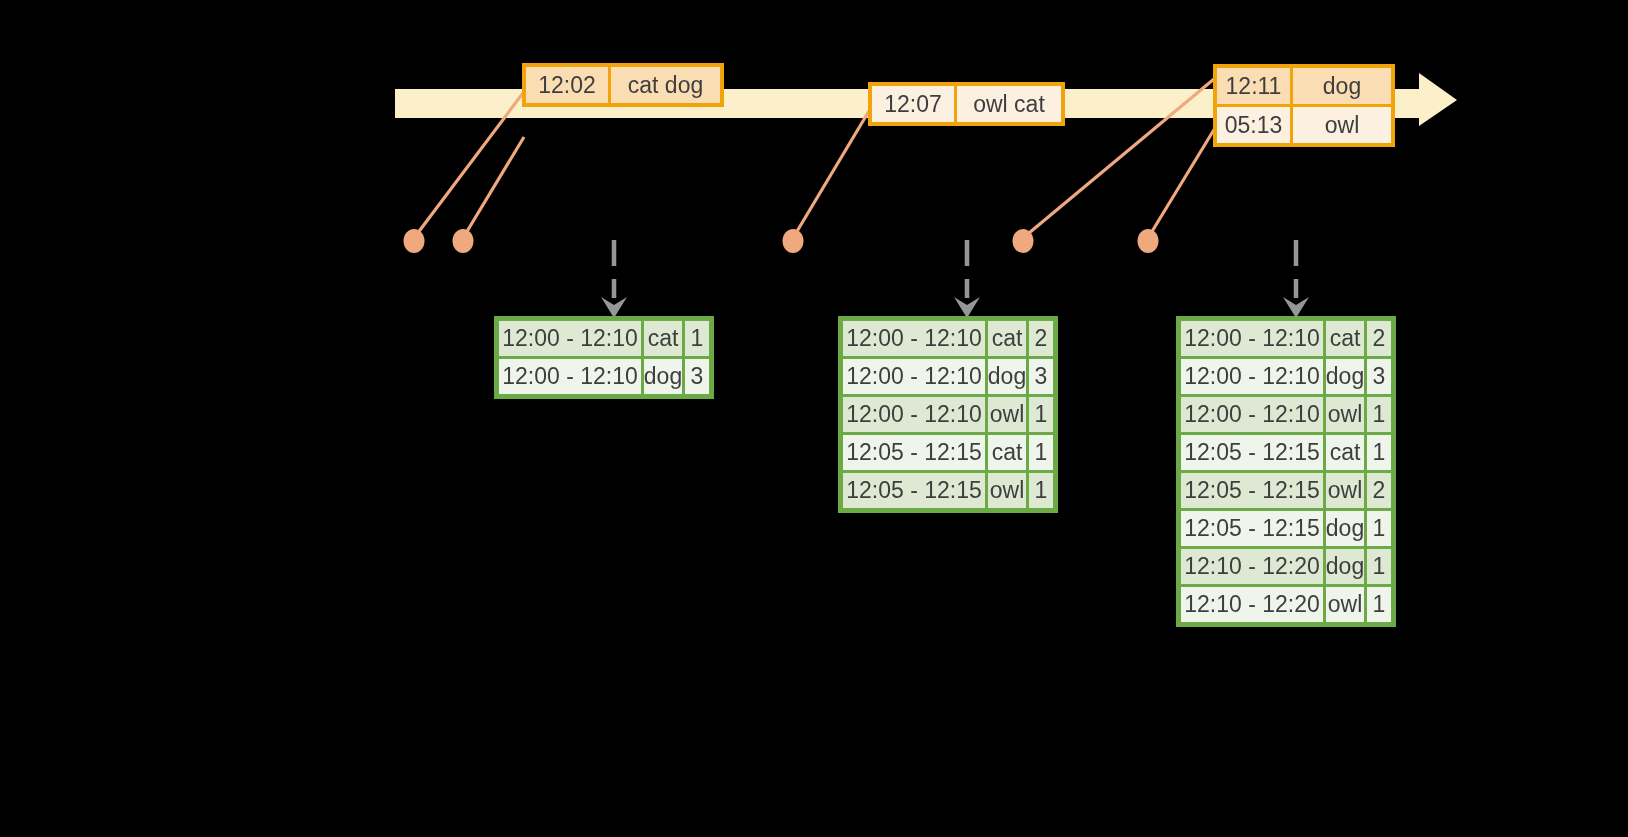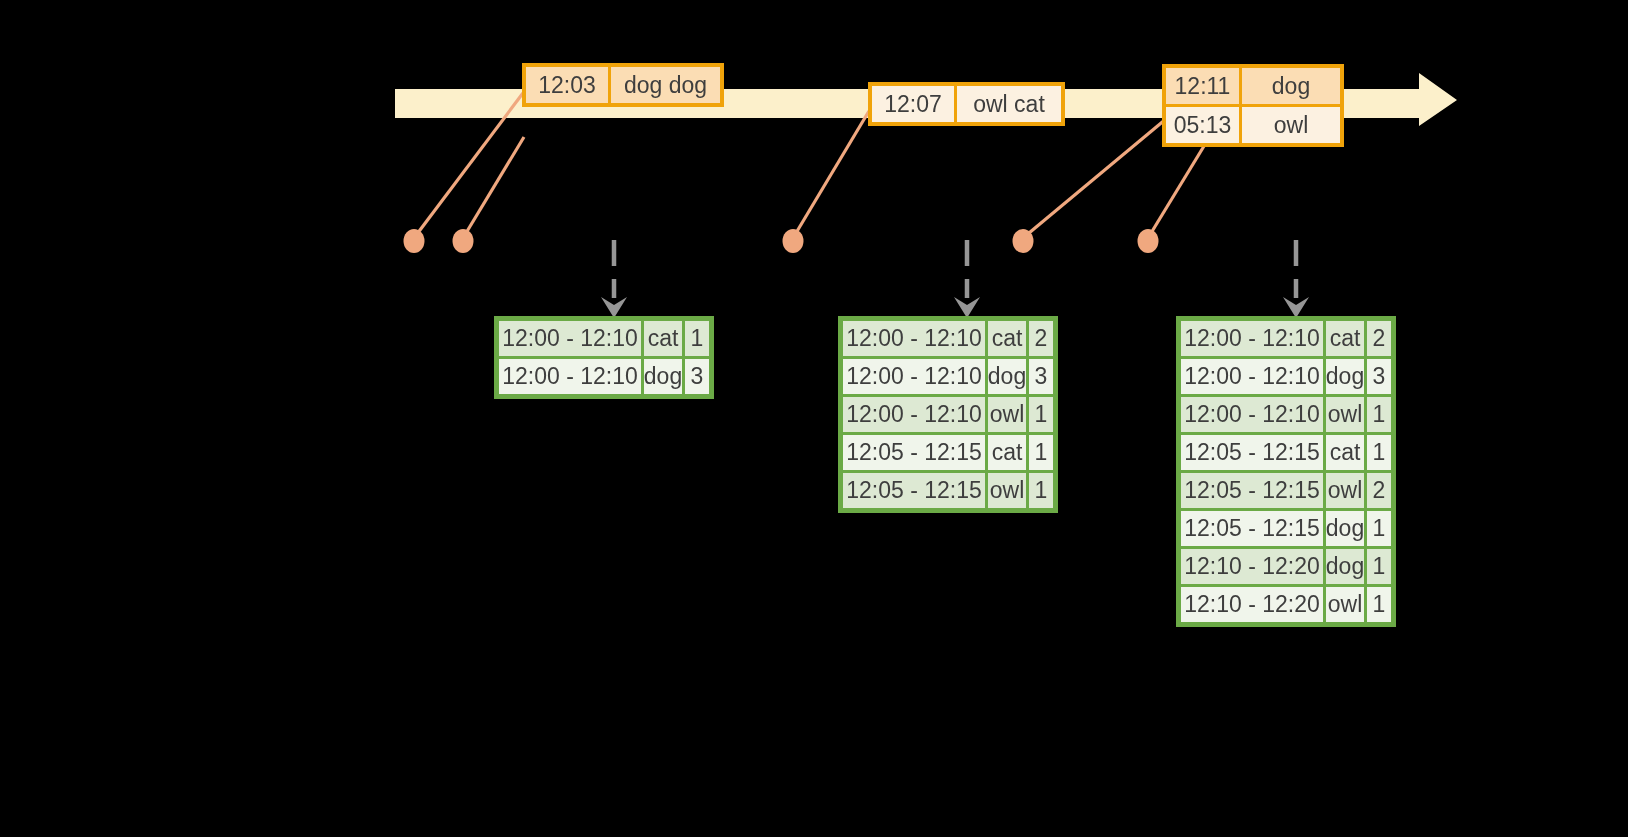--- a/index.html
+++ b/index.html
@@ -32,21 +32,21 @@
   .event-table.light-first .trow{background:var(--cream,#FCF1E1);}
 
   #event-table-1{left:522px;top:63px;}
   #event-table-1 .c-time{width:82px;}
   #event-table-1 .c-words{width:112px;}
 
   #event-table-2{left:868px;top:82px;}
   #event-table-2 .c-time{width:82px;}
   #event-table-2 .c-words{width:107px;}
 
-  #event-table-3{left:1162px;top:64px;align-items:center;}
+  #event-table-3{left:1213px;top:64px;align-items:center;}
   #event-table-3 .c-time{width:73px;}
   #event-table-3 .c-words{width:101px;}
 
   
   .result-table{border:5px solid var(--green,#6BAA46);}
   .result-table .trow + .trow{border-top:3px solid var(--green,#6BAA46);}
   .result-table .tcell + .tcell{border-left:3px solid var(--green,#6BAA46);}
   .result-table .trow{height:35px;}
   .result-table .trow:nth-child(odd){background:var(--green-dark,#DDE9D3);}
   .result-table .trow:nth-child(even){background:var(--green-light,#F0F5EB);}
@@ -94,22 +94,22 @@
       </g>
       <g>
         <line x1="1296" y1="240" x2="1296" y2="298" stroke="#969696" stroke-width="4.5" stroke-dasharray="26 13"></line>
         <path d="M1283 297 L1296 318 L1309 297 L1296 305 Z" fill="#969696"></path>
       </g>
     </g>
   </svg>
 
   <div id="event-table-1" class="dtable event-table">
       <div class="trow">
-        <div class="tcell c-time">12:03</div>
-        <div class="tcell c-words">dog dog</div>
+        <div class="tcell c-time">12:02</div>
+        <div class="tcell c-words">cat dog</div>
       </div>
     </div>
 
   <div id="event-table-2" class="dtable event-table light-first">
       <div class="trow">
         <div class="tcell c-time">12:07</div>
         <div class="tcell c-words">owl cat</div>
       </div>
     </div>
 

